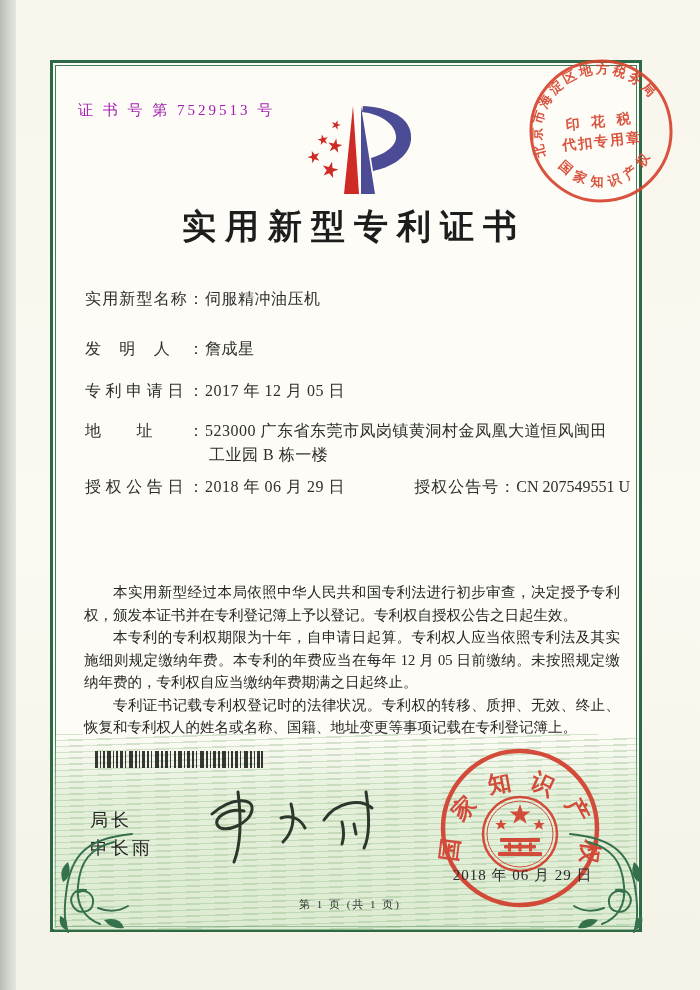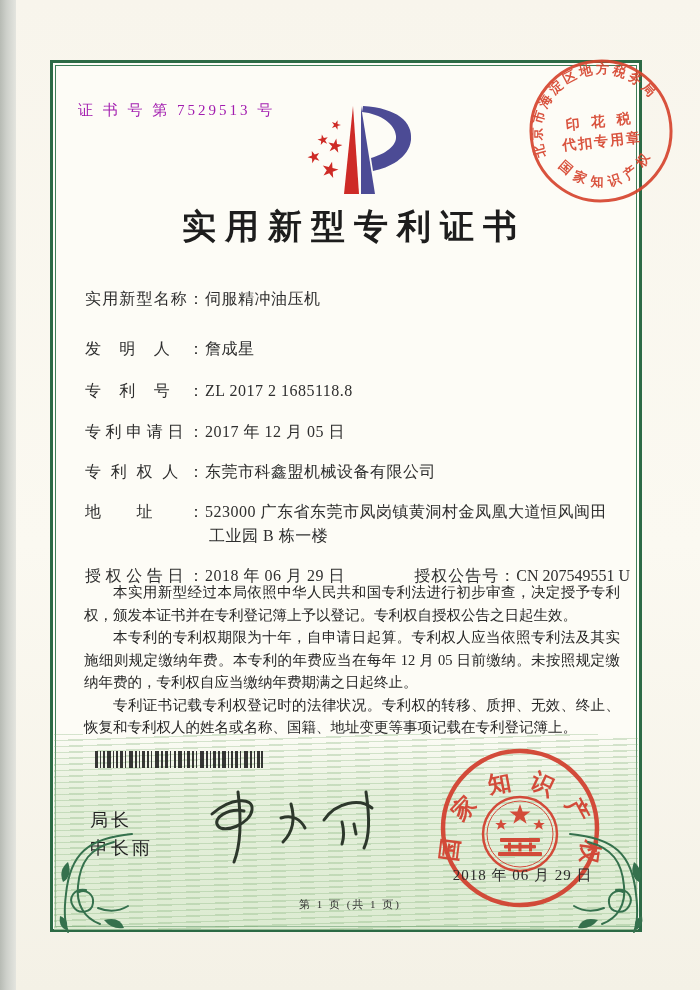--- a/index.html
+++ b/index.html
@@ -132,34 +132,28 @@
 
 <div class="title">实用新型专利证书</div>
 
 <div class="fields">
   <div class="frow" style="margin-bottom:30px">
     <span class="flabel">实用新型名称：</span><span class="fval">伺服精冲油压机</span>
   </div>
   <div class="frow" style="margin-bottom:22px">
     <span class="flabel">发明人：</span><span class="fval">詹成星</span>
   </div>
-  <div class="frow" style="margin-bottom:21px">
-    <span class="flabel">专利号：</span><span class="fval">ZL 2017 2 1685118.8</span>
-  </div>
   <div class="frow" style="margin-bottom:20px">
     <span class="flabel">专利申请日：</span><span class="fval">2017 年 12 月 05 日</span>
-  </div>
-  <div class="frow" style="margin-bottom:20px">
-    <span class="flabel">专利权人：</span><span class="fval">东莞市科鑫盟机械设备有限公司</span>
   </div>
   <div class="frow">
     <span class="flabel">地址：</span><span class="fval">523000 广东省东莞市凤岗镇黄洞村金凤凰大道恒风闽田</span>
     <div class="addr2">工业园 B 栋一楼</div>
   </div>
-  <div class="frow grant-row" style="margin-top:20px">
+  <div class="frow grant-row" style="margin-top:12px">
     <span><span class="flabel">授权公告日：</span><span class="fval">2018 年 06 月 29 日</span></span>
     <span><span style="letter-spacing:1px">授权公告号：</span><span>CN 207549551 U</span></span>
   </div>
 </div>
 
 <div class="paras">
   <p>本实用新型经过本局依照中华人民共和国专利法进行初步审查，决定授予专利权，颁发本证书并在专利登记簿上予以登记。专利权自授权公告之日起生效。</p>
   <p>本专利的专利权期限为十年，自申请日起算。专利权人应当依照专利法及其实施细则规定缴纳年费。本专利的年费应当在每年 12 月 05 日前缴纳。未按照规定缴纳年费的，专利权自应当缴纳年费期满之日起终止。</p>
   <p>专利证书记载专利权登记时的法律状况。专利权的转移、质押、无效、终止、恢复和专利权人的姓名或名称、国籍、地址变更等事项记载在专利登记簿上。</p>
 </div>

